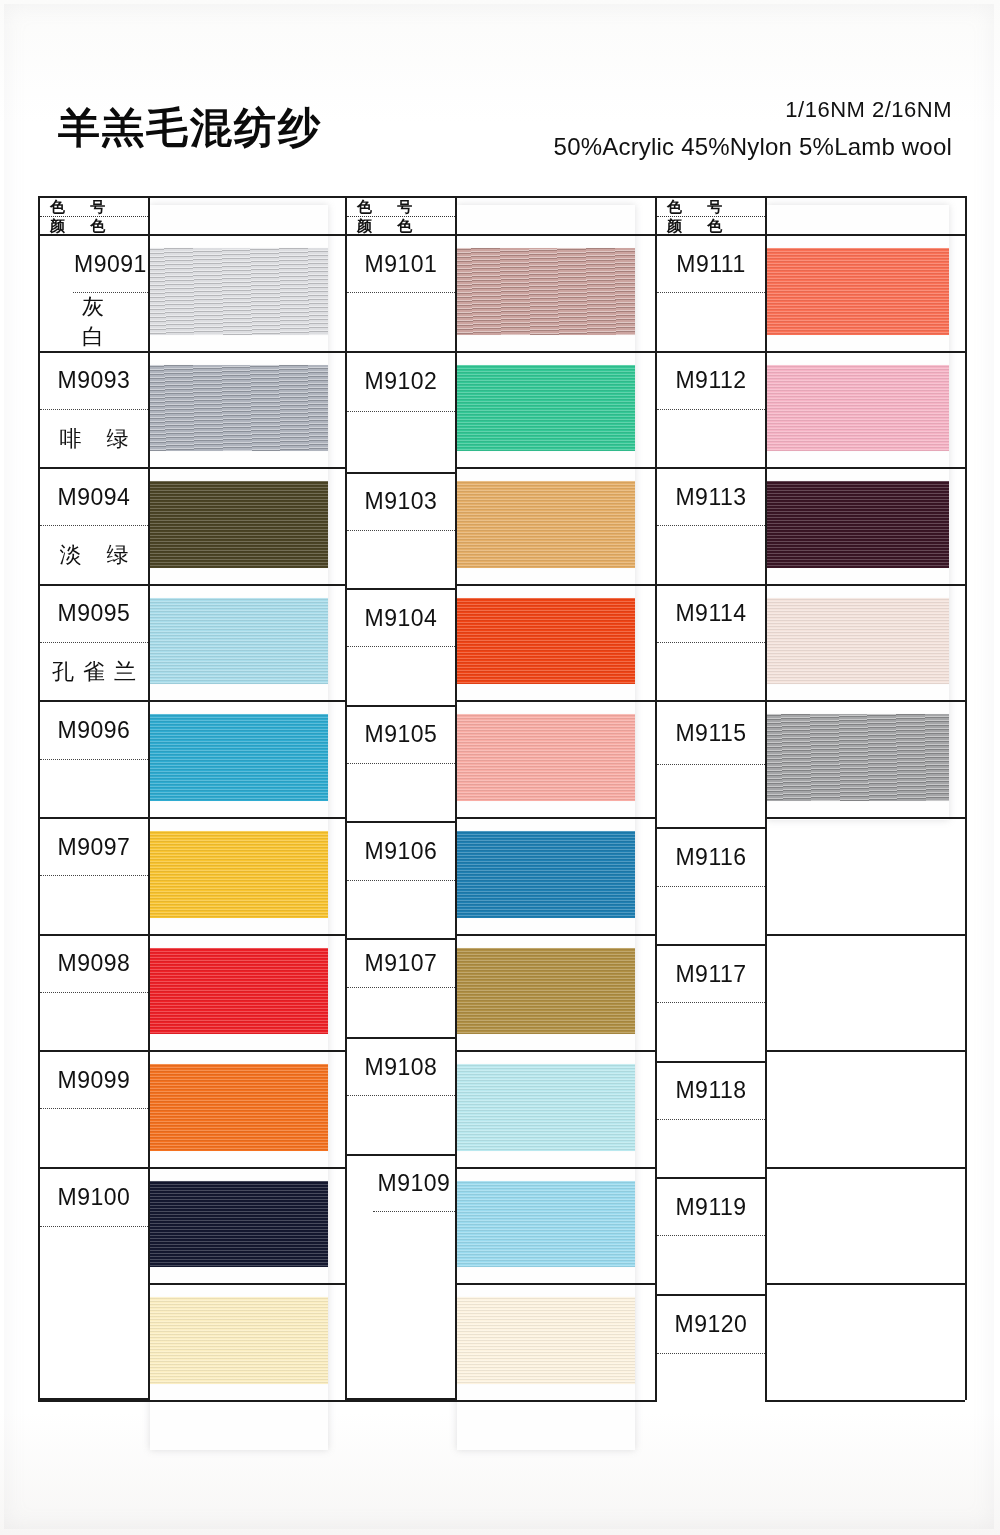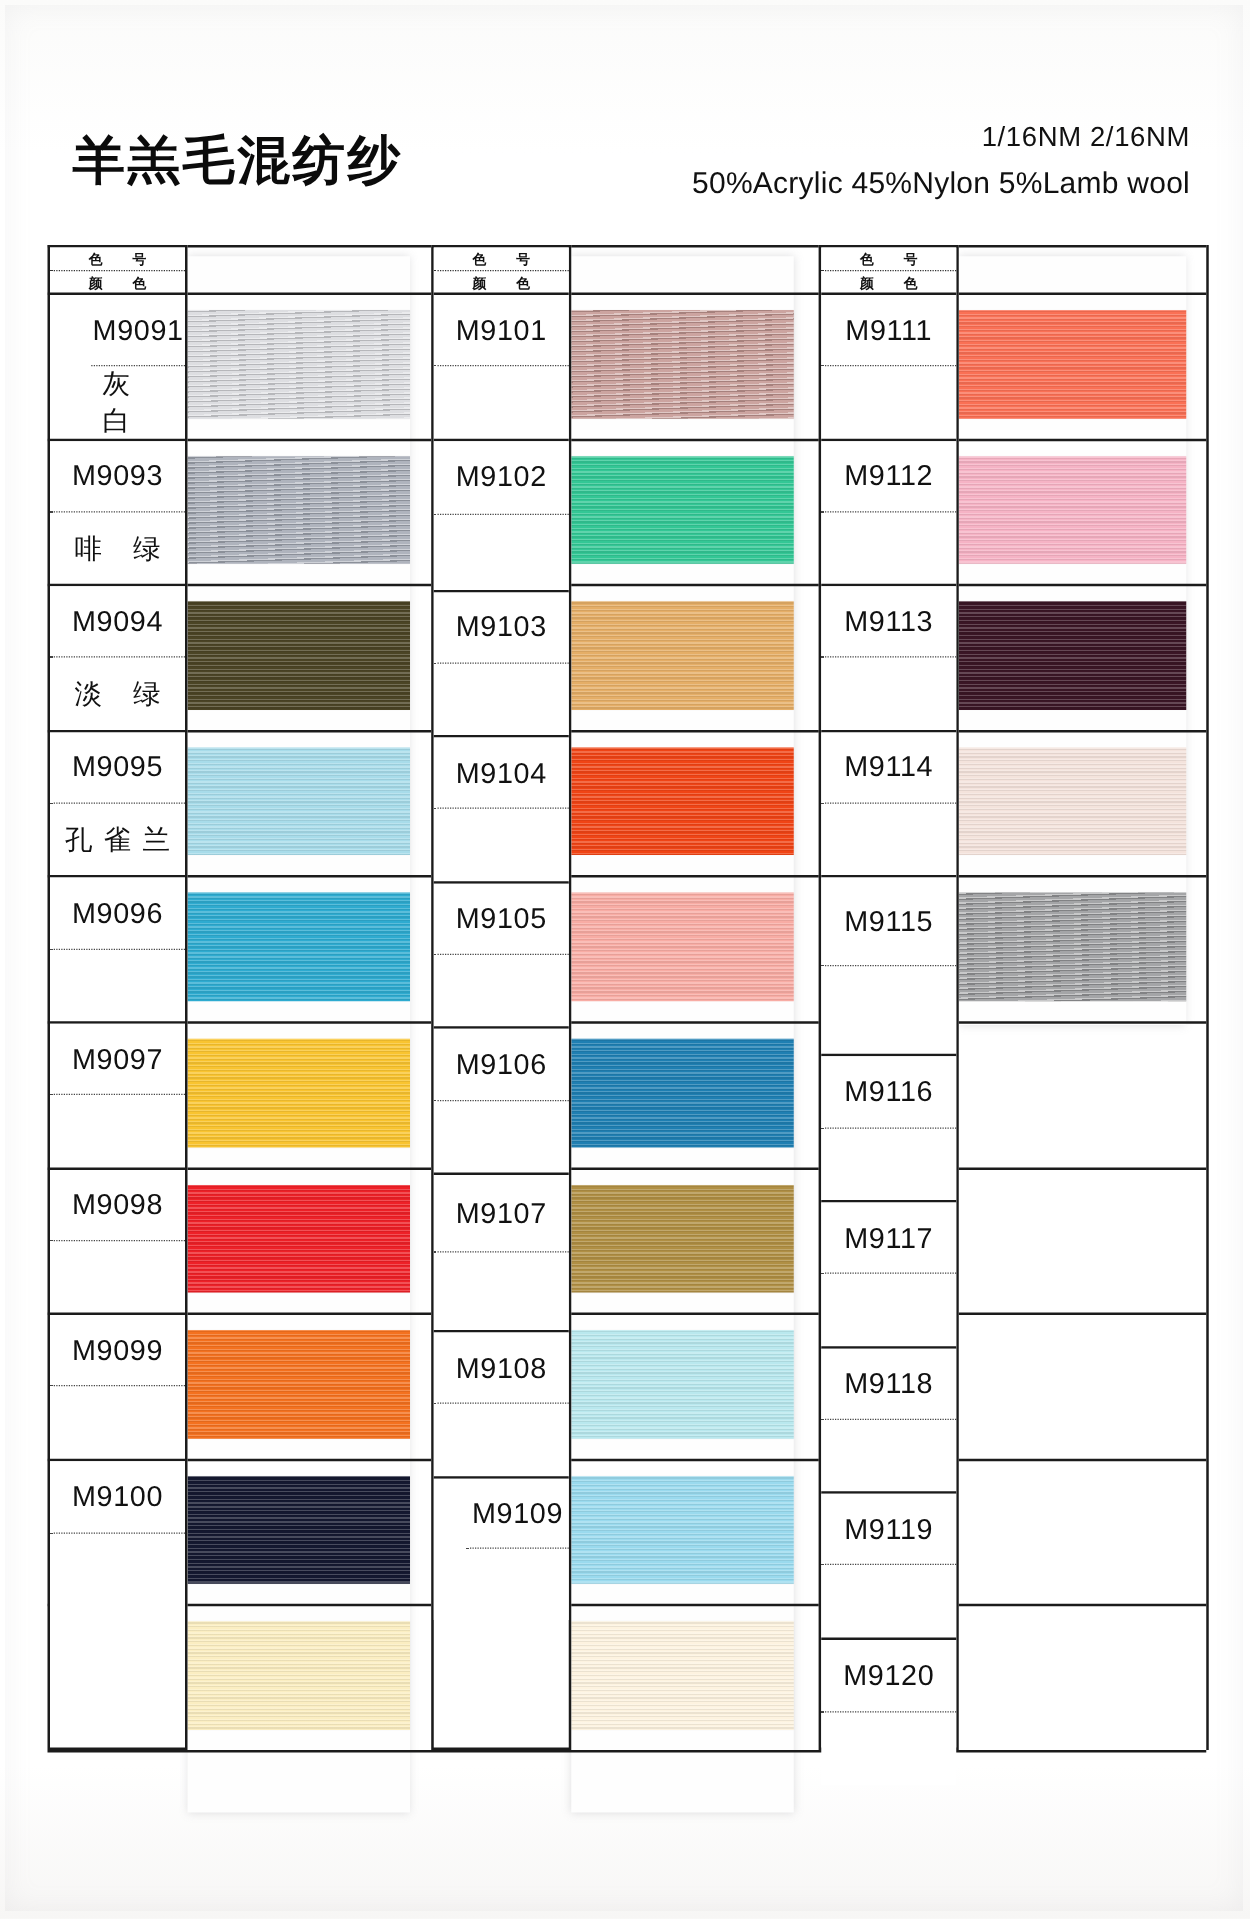--- a/index.html
+++ b/index.html
@@ -68,22 +68,22 @@
     position:absolute;z-index:3;
     border:2px solid #1b1b1b;
     background:#fff;
     box-sizing:border-box;
   }
   .thead{
     height:38px;border-bottom:2px solid #1b1b1b;box-sizing:border-box;
     background:#fff;
   }
   .thead .h1,.thead .h2{
-    height:19px;line-height:19px;text-align:center;
-    font-size:11px;font-weight:bold;letter-spacing:10px;
+    height:19px;line-height:19px;
+    font-size:15px;font-weight:bold;letter-spacing:10px;
     font-family:"DejaVu Sans","Liberation Sans",sans-serif;
     color:#111;box-sizing:border-box;padding-left:10px;
   }
   .thead .h1{border-bottom:1px dotted #333;}
   .lrow{
     border-bottom:2px solid #1b1b1b;box-sizing:border-box;background:#fff;
   }
   .lrow:last-child{border-bottom:none;}
   .code{
     height:50%;box-sizing:border-box;
@@ -231,21 +231,21 @@
         <div class="cname"></div>
       </div>
       <div class="lrow" style="height: 116.6px;">
         <div class="code">M9105</div>
         <div class="cname"></div>
       </div>
       <div class="lrow" style="height: 116.6px;">
         <div class="code">M9106</div>
         <div class="cname"></div>
       </div>
-      <div class="lrow" style="height: 126px;">
+      <div class="lrow" style="height: 99px;">
         <div class="code">M9107</div>
         <div class="cname"></div>
       </div>
       <div class="lrow" style="height: 116.6px;">
         <div class="code">M9108</div>
         <div class="cname"></div>
       </div>
       <div class="lrow" style="height: 113px; padding-left: 26px;">
         <div class="code">M9109</div>
         <div class="cname"></div>
@@ -265,21 +265,21 @@
         <div class="cname"></div>
       </div>
       <div class="lrow" style="height: 116.6px;">
         <div class="code">M9113</div>
         <div class="cname"></div>
       </div>
       <div class="lrow" style="height: 116.6px;">
         <div class="code">M9114</div>
         <div class="cname"></div>
       </div>
-      <div class="lrow" style="height: 143px;">
+      <div class="lrow" style="height: 127px;">
         <div class="code">M9115</div>
         <div class="cname"></div>
       </div>
       <div class="lrow" style="height: 116.6px;">
         <div class="code">M9116</div>
         <div class="cname"></div>
       </div>
       <div class="lrow" style="height: 116.6px;">
         <div class="code">M9117</div>
         <div class="cname"></div>

